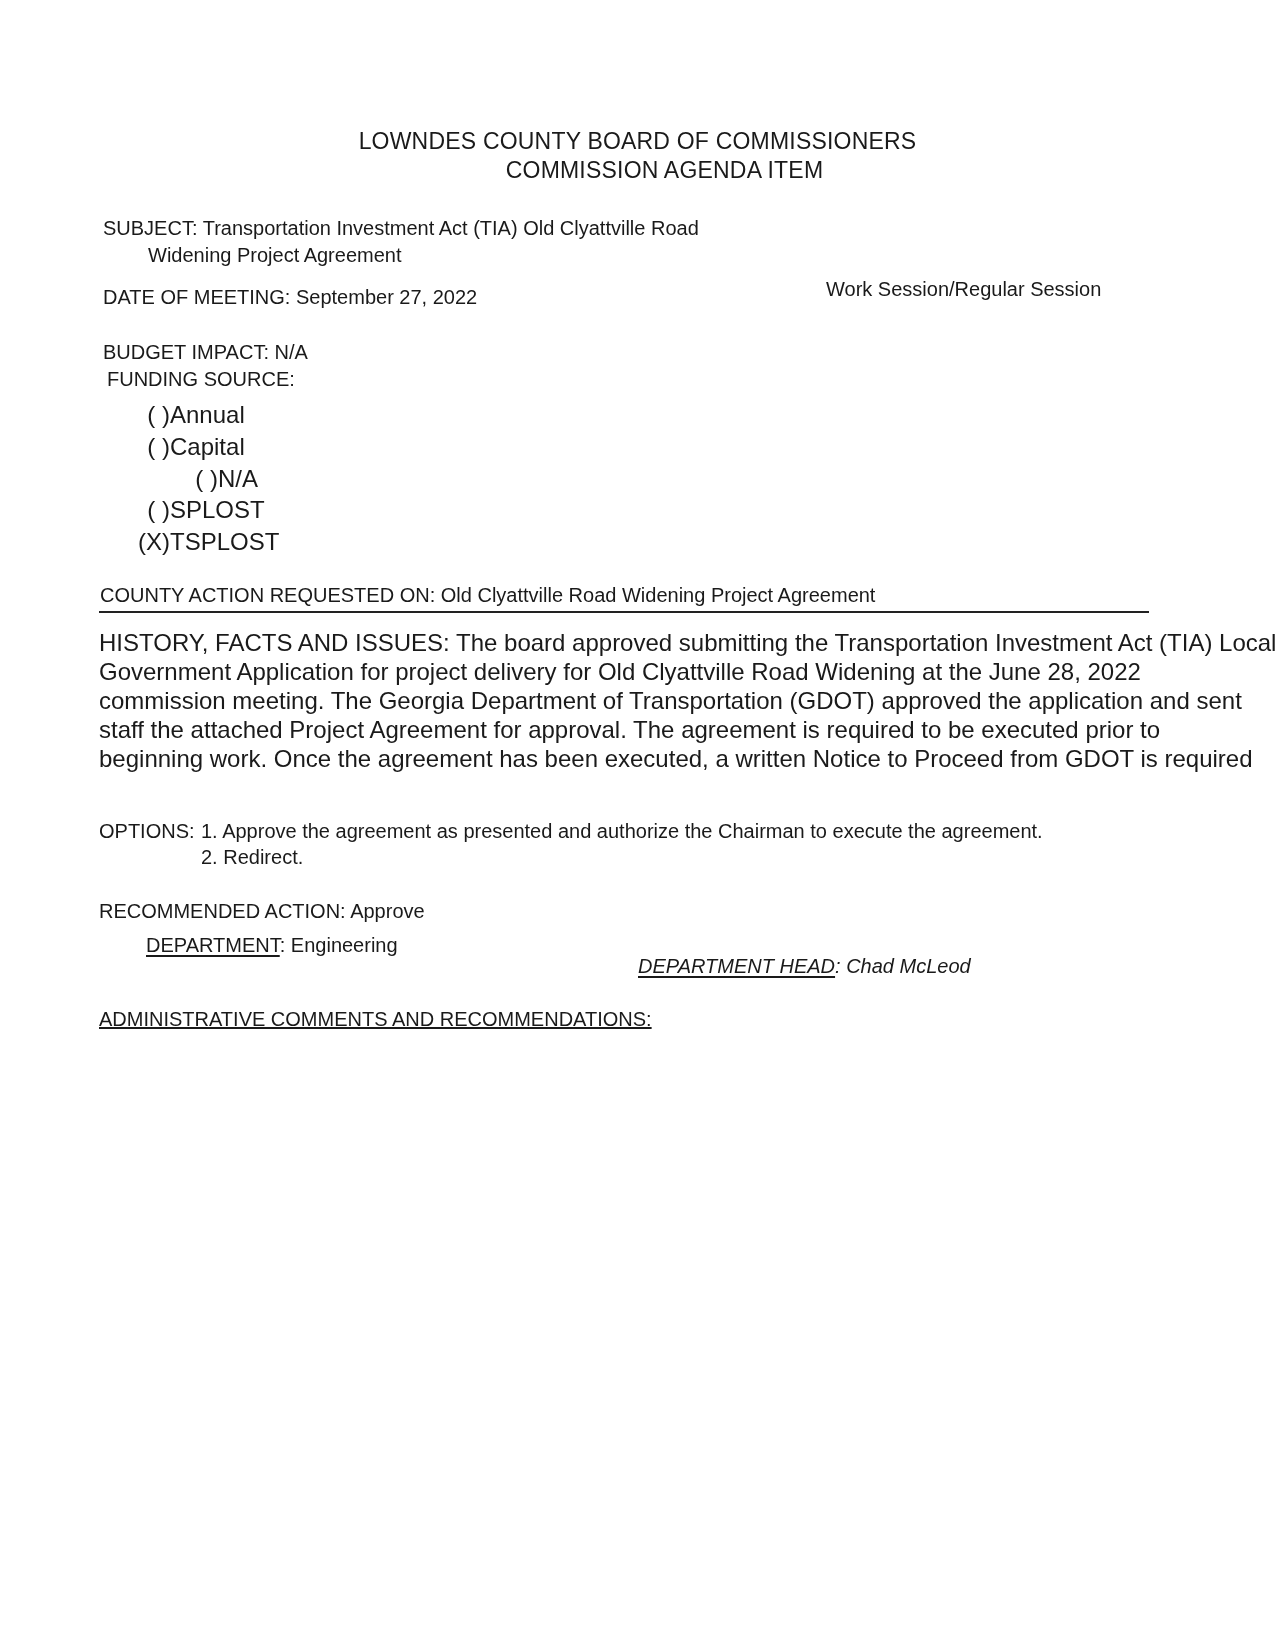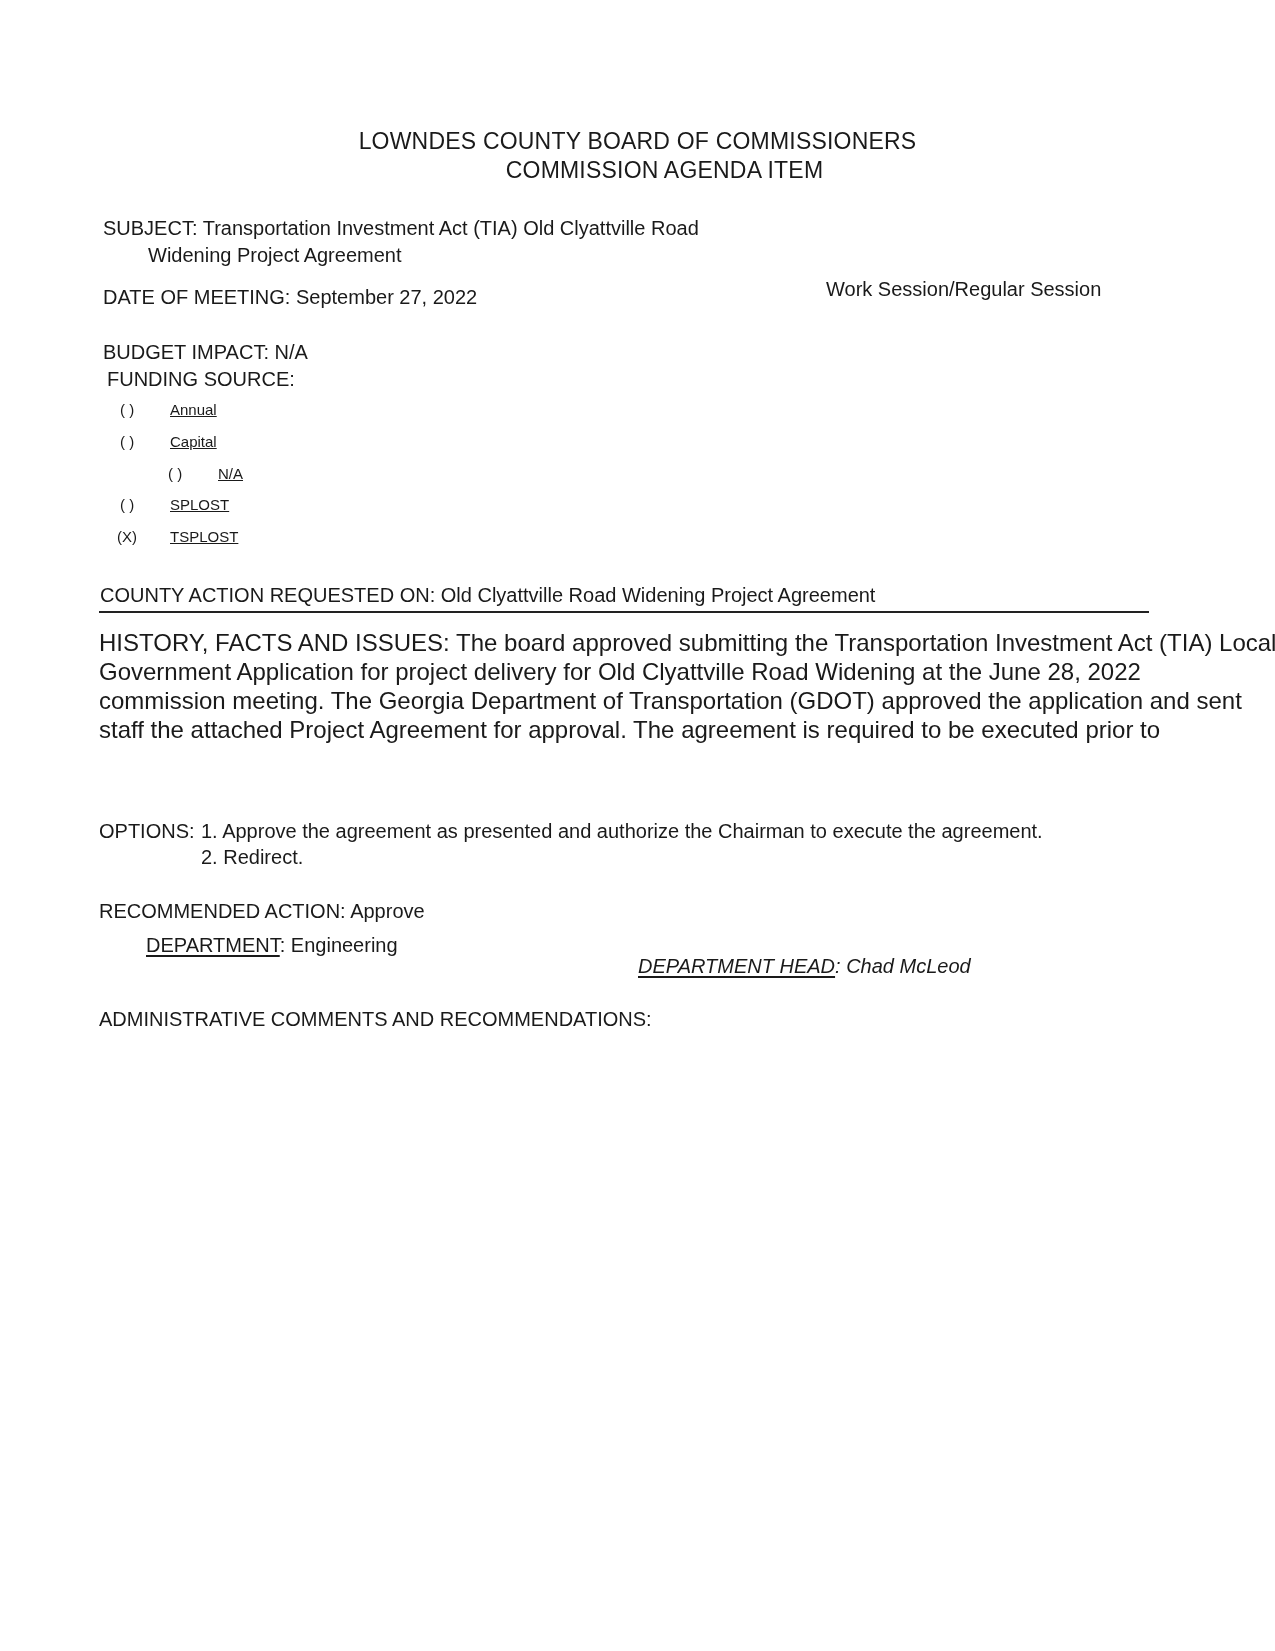--- a/index.html
+++ b/index.html
@@ -9,29 +9,29 @@
   }
   body {
     width: 1275px;
     height: 1651px;
     position: relative;
     overflow: hidden;
     font-family: "Liberation Sans", "DejaVu Sans", sans-serif;
     color: #1a1a1a;
     font-size: 20px;
   }
-  .abs { position: absolute; white-space: nowrap; }
+  .abs { position: absolute; white-space: nowrap; text-align: right; }
   .hdr {
     left: 0; width: 1275px;
     text-align: center;
     font-size: 23px;
     letter-spacing: 0.2px;
   }
   .line { font-size: 20px; }
-  .funding-row { font-size: 15px; text-decoration: underline; }
+  .funding-row { font-size: 24px; }
   .funding-row .box { display: inline-block; width: 50px; }
   .underline { text-decoration: underline; text-underline-offset: 3px; }
   .rule {
     position: absolute;
     left: 99px;
     width: 1050px;
     height: 0;
     border-top: 2px solid #222;
   }
   .history {
@@ -76,28 +76,29 @@
 </div>
 
 <div class="abs line" style="left:100px; top:584px;">COUNTY ACTION REQUESTED ON: Old Clyattville Road Widening Project Agreement</div>
 <div class="rule" style="top:611px;"></div>
 
 <div class="history" style="top:628px;">
   <span class="l">HISTORY, FACTS AND ISSUES: The board approved submitting the Transportation Investment Act (TIA) Local</span>
   <span class="l">Government Application for project delivery for Old Clyattville Road Widening at the June 28, 2022</span>
   <span class="l">commission meeting.  The Georgia Department of Transportation (GDOT) approved the application and sent</span>
   <span class="l">staff the attached Project Agreement for approval.  The agreement is required to be executed prior to</span>
+  <span class="l">beginning work.  Once the agreement has been executed, a written Notice to Proceed from GDOT is required</span>
 </div>
 
 <div class="abs line" style="left:99px; top:820px;">OPTIONS:</div>
 <div class="abs line" style="left:201px; top:820px;">1.  Approve the agreement as presented and authorize the Chairman to execute the agreement.</div>
 <div class="abs line" style="left:201px; top:846px;">2.  Redirect.</div>
 
 <div class="abs line" style="left:99px; top:900px;">RECOMMENDED ACTION: Approve</div>
 
 <div class="abs line" style="left:99px; top:934px;margin-left:47px;">
   <span class="underline">DEPARTMENT</span><span>: Engineering</span>
 </div>
 <div class="abs line" style="left:638px; top:955px;font-style:italic;">
   <span class="underline">DEPARTMENT HEAD</span><span>: Chad McLeod</span>
 </div>
 
-<div class="abs line" style="left:99px; top:1008px;">ADMINISTRATIVE COMMENTS AND RECOMMENDATIONS:</div>
+<div class="abs line" style="left:99px; top:1008px;text-decoration:underline;">ADMINISTRATIVE COMMENTS AND RECOMMENDATIONS:</div>
 
 </body></html>

